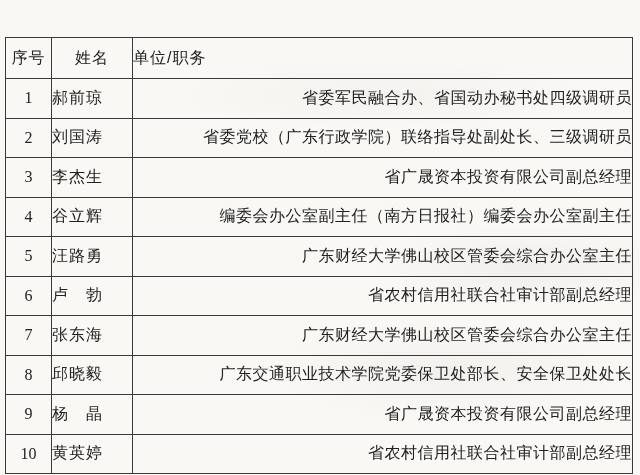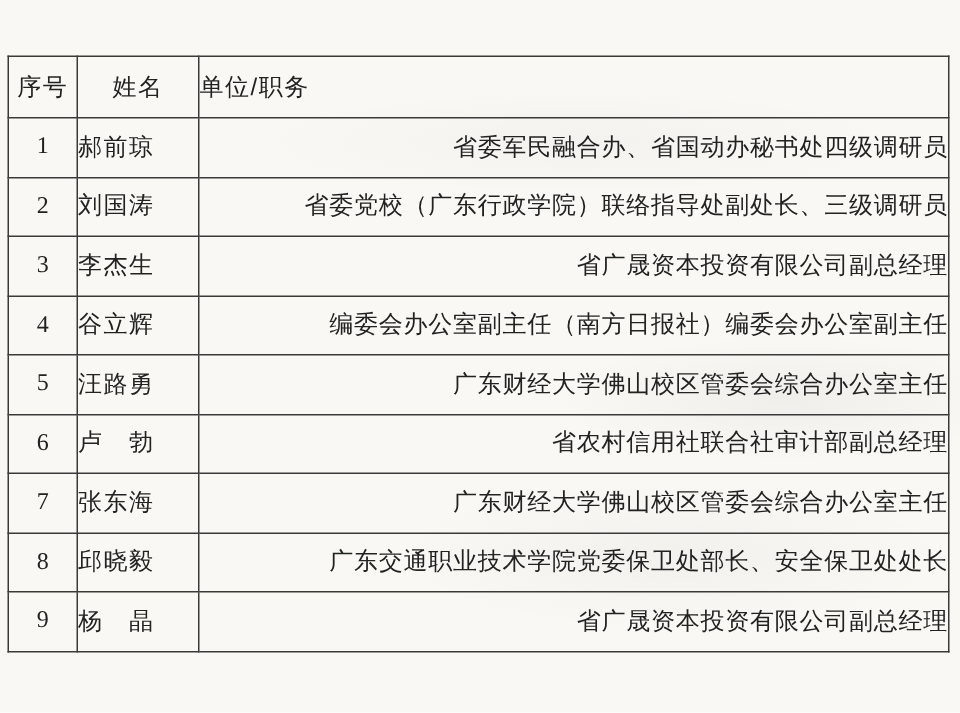--- a/index.html
+++ b/index.html
@@ -117,15 +117,20 @@
         <tr>
           <td class="col-no">8</td>
           <td class="col-name">邱晓毅</td>
           <td class="col-unit">广东交通职业技术学院党委保卫处部长、安全保卫处处长</td>
         </tr>
         <tr>
           <td class="col-no">9</td>
           <td class="col-name">杨　晶</td>
           <td class="col-unit">省广晟资本投资有限公司副总经理</td>
         </tr>
+        <tr>
+          <td class="col-no">10</td>
+          <td class="col-name">黄英婷</td>
+          <td class="col-unit">省农村信用社联合社审计部副总经理</td>
+        </tr>
       </tbody>
   </table>
 </div>
 
 </body></html>

